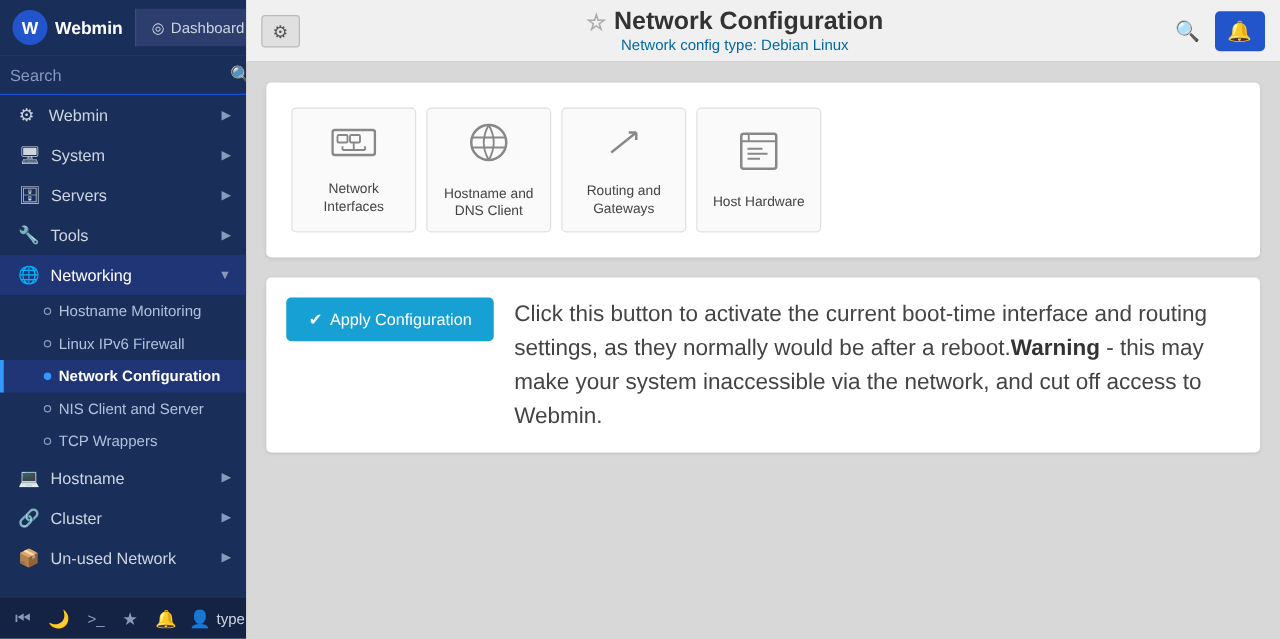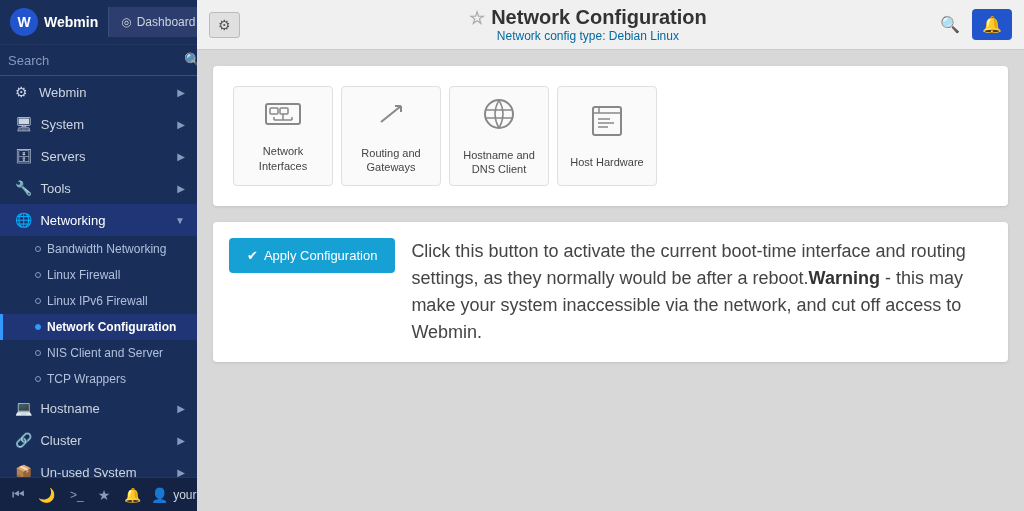--- a/index.html
+++ b/index.html
@@ -355,25 +355,21 @@
       <span class="nav-arrow">▶</span>
     </div>
     <div class="nav-item active-section">
       <span class="nav-icon">🌐</span>
       <span>Networking</span>
       <span class="nav-arrow">▼</span>
     </div>
 
     <div class="nav-sub-item">
       <span class="sub-dot"></span>
-      <span>Bandwidth Networking</span>
-    </div>
-    <div class="nav-sub-item">
-      <span class="sub-dot"></span>
-      <span>Linux Firewall</span>
+      <span>Hostname Monitoring</span>
     </div>
     <div class="nav-sub-item">
       <span class="sub-dot"></span>
       <span>Linux IPv6 Firewall</span>
     </div>
     <div class="nav-sub-item active">
       <span class="sub-dot"></span>
       <span>Network Configuration</span>
     </div>
     <div class="nav-sub-item">
@@ -389,35 +385,35 @@
       <span>Hostname</span>
       <span class="nav-arrow">▶</span>
     </div>
     <div class="nav-item">
       <span class="nav-icon">🔗</span>
       <span>Cluster</span>
       <span class="nav-arrow">▶</span>
     </div>
     <div class="nav-item">
       <span class="nav-icon">📦</span>
-      <span>Un-used System</span>
+      <span>Un-used Network</span>
       <span class="nav-arrow">▶</span>
     </div>
 
   </div>
 
   <div class="sidebar-bottom">
     <span class="bottom-icon">⏮</span>
     <span class="bottom-icon">🌙</span>
     <span class="bottom-icon" style="font-size:12px;">&gt;_</span>
     <span class="bottom-icon">★</span>
     <span class="bottom-icon">🔔</span>
     <div class="bottom-user">
       <span class="bottom-user-icon">👤</span>
-      <span>your</span>
+      <span>type</span>
     </div>
 
   </div>
 </div>
 
 <div id="main">
 
   <div id="main-header">
     <button class="main-gear-btn">⚙</button>
     <div class="main-title-area">
@@ -444,39 +440,39 @@
               <line x1="18" y1="14" x2="18" y2="20" stroke="#888" stroke-width="1.5"></line>
               <line x1="9" y1="20" x2="27" y2="20" stroke="#888" stroke-width="1.5"></line>
               <line x1="9" y1="17" x2="9" y2="20" stroke="#888" stroke-width="1.5"></line>
               <line x1="27" y1="17" x2="27" y2="20" stroke="#888" stroke-width="1.5"></line>
             </svg>
           </span>
           <span class="card-label">Network Interfaces</span>
         </div>
         <div class="icon-card">
           <span class="card-icon">
-            <svg width="36" height="32" viewBox="0 0 36 32" fill="none">
-              <line x1="8" y1="24" x2="28" y2="8" stroke="#888" stroke-width="2"></line>
-              <line x1="22" y1="8" x2="28" y2="8" stroke="#888" stroke-width="2"></line>
-              <line x1="28" y1="8" x2="28" y2="14" stroke="#888" stroke-width="2"></line>
-            </svg>
-          </span>
-          <span class="card-label">Routing and Gateways</span>
-        </div>
-        <div class="icon-card">
-          <span class="card-icon">
             <svg width="36" height="36" viewBox="0 0 36 36" fill="none">
               <circle cx="18" cy="18" r="14" stroke="#888" stroke-width="2"></circle>
               <path d="M18 4 Q26 18 18 32" stroke="#888" stroke-width="1.5" fill="none"></path>
               <path d="M18 4 Q10 18 18 32" stroke="#888" stroke-width="1.5" fill="none"></path>
               <line x1="5" y1="14" x2="31" y2="14" stroke="#888" stroke-width="1.5"></line>
               <line x1="5" y1="22" x2="31" y2="22" stroke="#888" stroke-width="1.5"></line>
             </svg>
           </span>
           <span class="card-label">Hostname and DNS Client</span>
+        </div>
+        <div class="icon-card">
+          <span class="card-icon">
+            <svg width="36" height="32" viewBox="0 0 36 32" fill="none">
+              <line x1="8" y1="24" x2="28" y2="8" stroke="#888" stroke-width="2"></line>
+              <line x1="22" y1="8" x2="28" y2="8" stroke="#888" stroke-width="2"></line>
+              <line x1="28" y1="8" x2="28" y2="14" stroke="#888" stroke-width="2"></line>
+            </svg>
+          </span>
+          <span class="card-label">Routing and Gateways</span>
         </div>
         <div class="icon-card">
           <span class="card-icon">
             <svg width="34" height="36" viewBox="0 0 34 36" fill="none">
               <rect x="3" y="4" width="28" height="28" rx="2" stroke="#888" stroke-width="2" fill="none"></rect>
               <line x1="3" y1="10" x2="31" y2="10" stroke="#888" stroke-width="1.5"></line>
               <line x1="9" y1="4" x2="9" y2="10" stroke="#888" stroke-width="1.5"></line>
               <line x1="8" y1="16" x2="20" y2="16" stroke="#888" stroke-width="1.5"></line>
               <line x1="8" y1="20" x2="24" y2="20" stroke="#888" stroke-width="1.5"></line>
               <line x1="8" y1="24" x2="18" y2="24" stroke="#888" stroke-width="1.5"></line>

